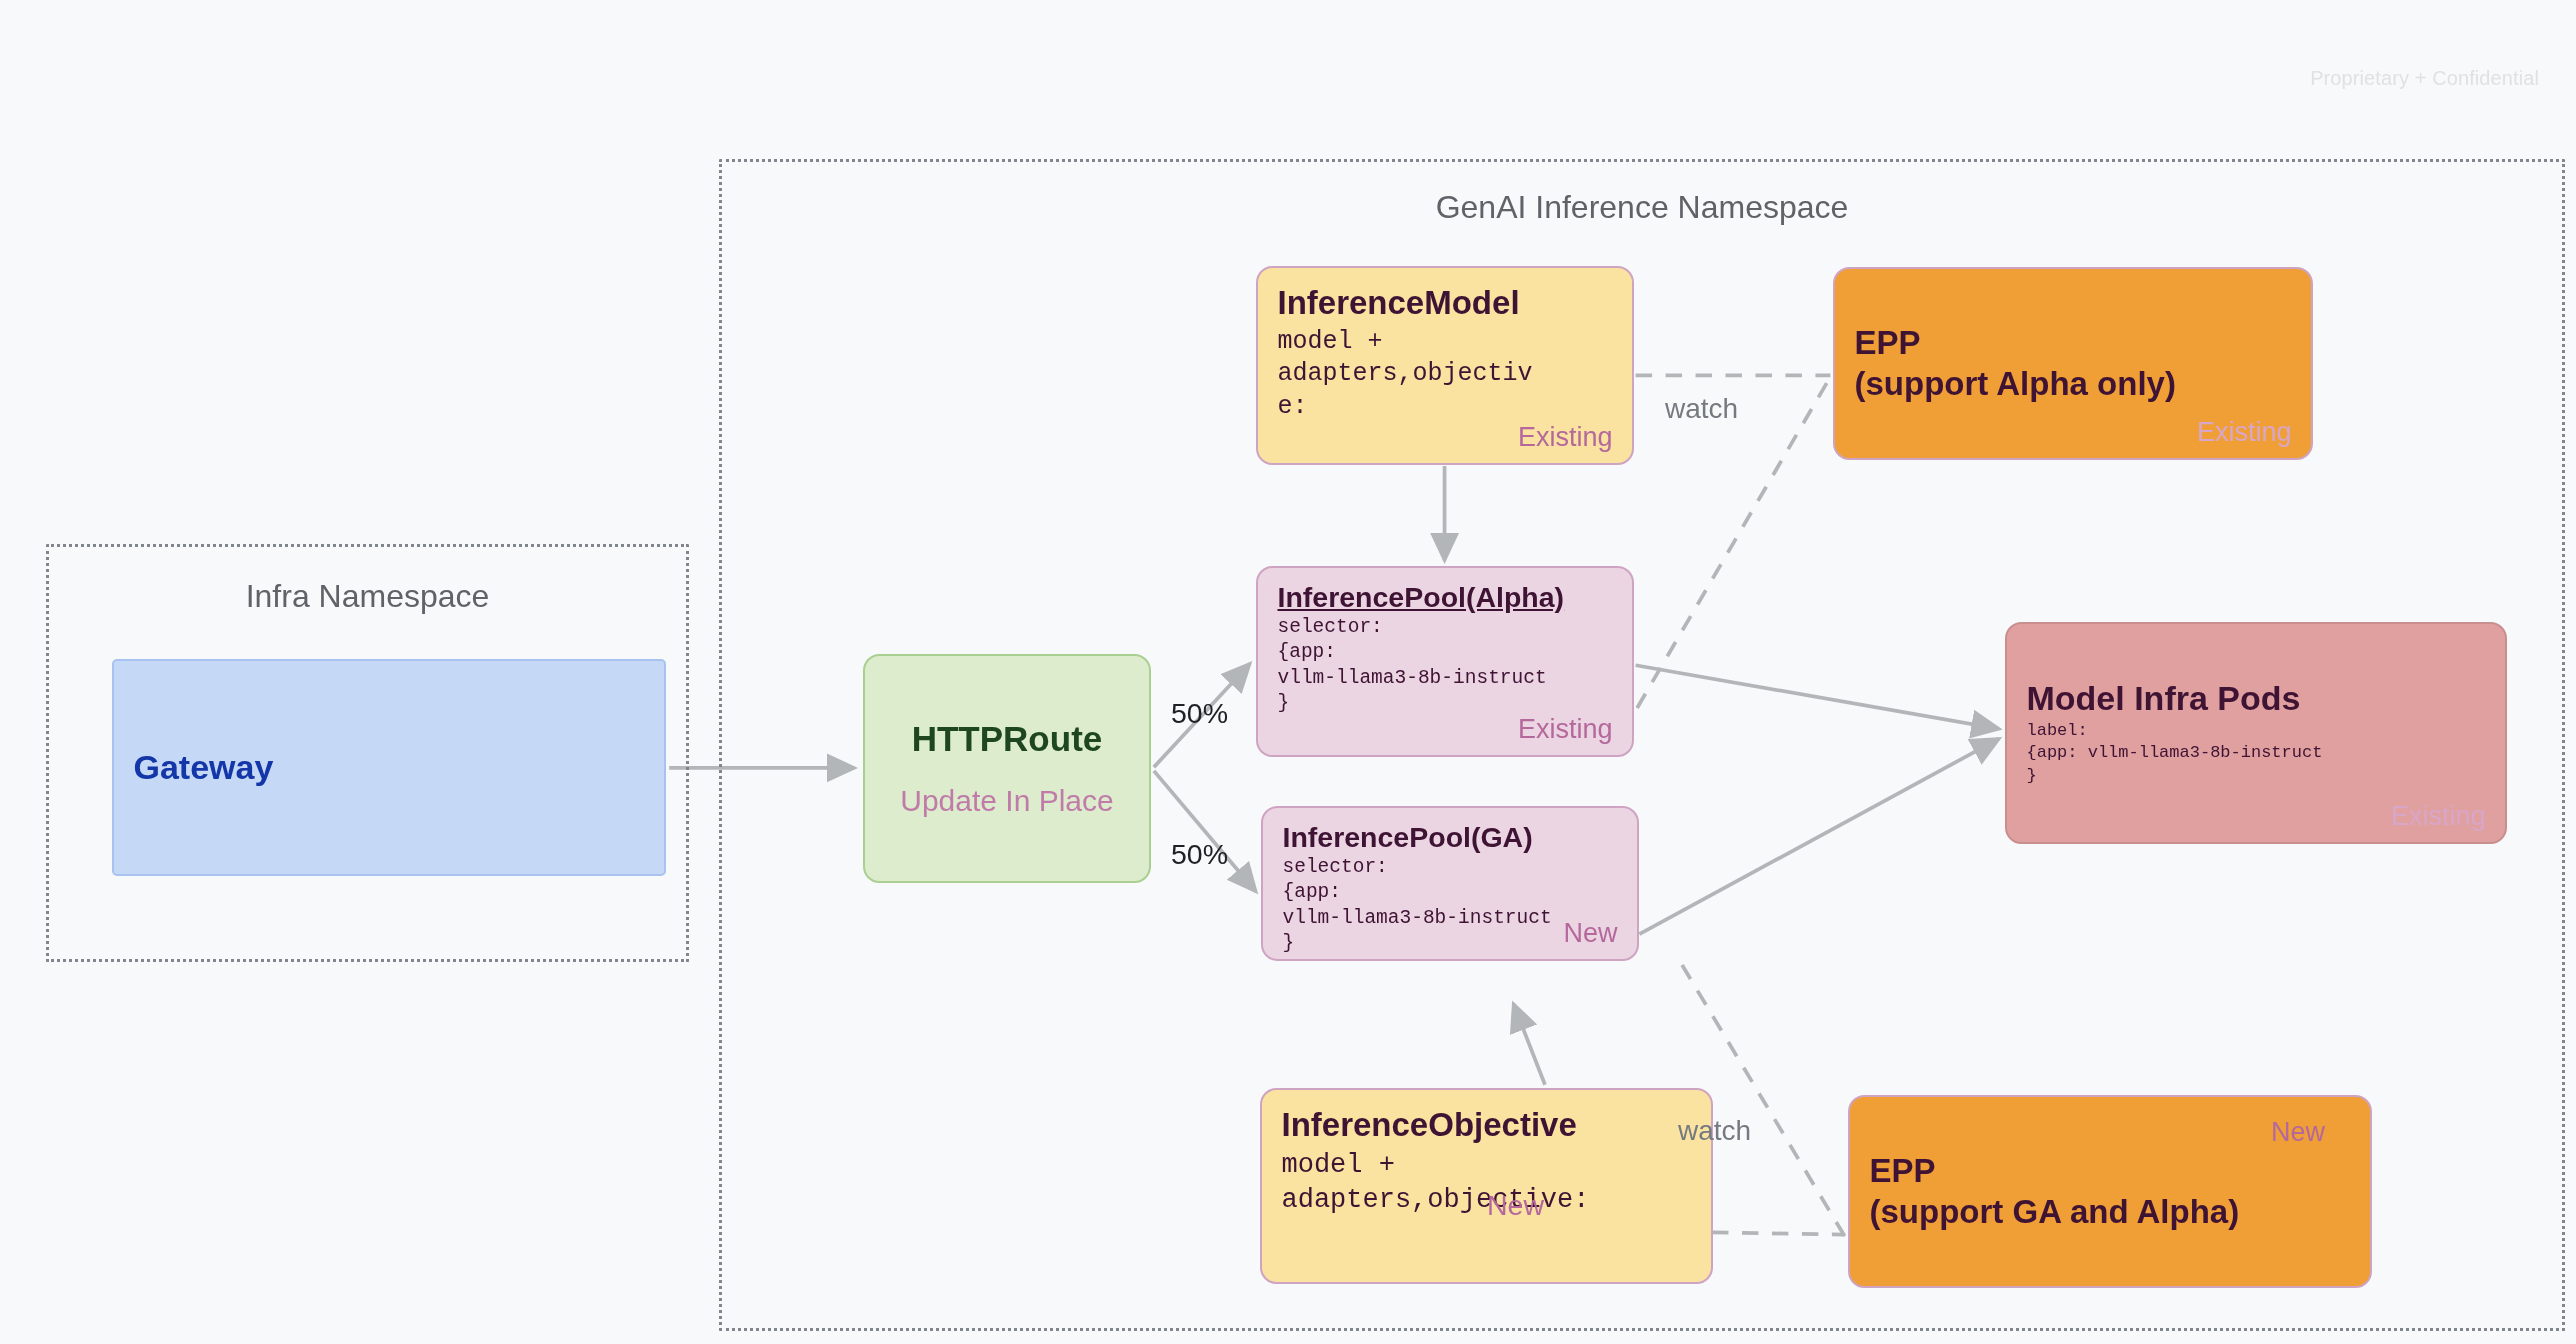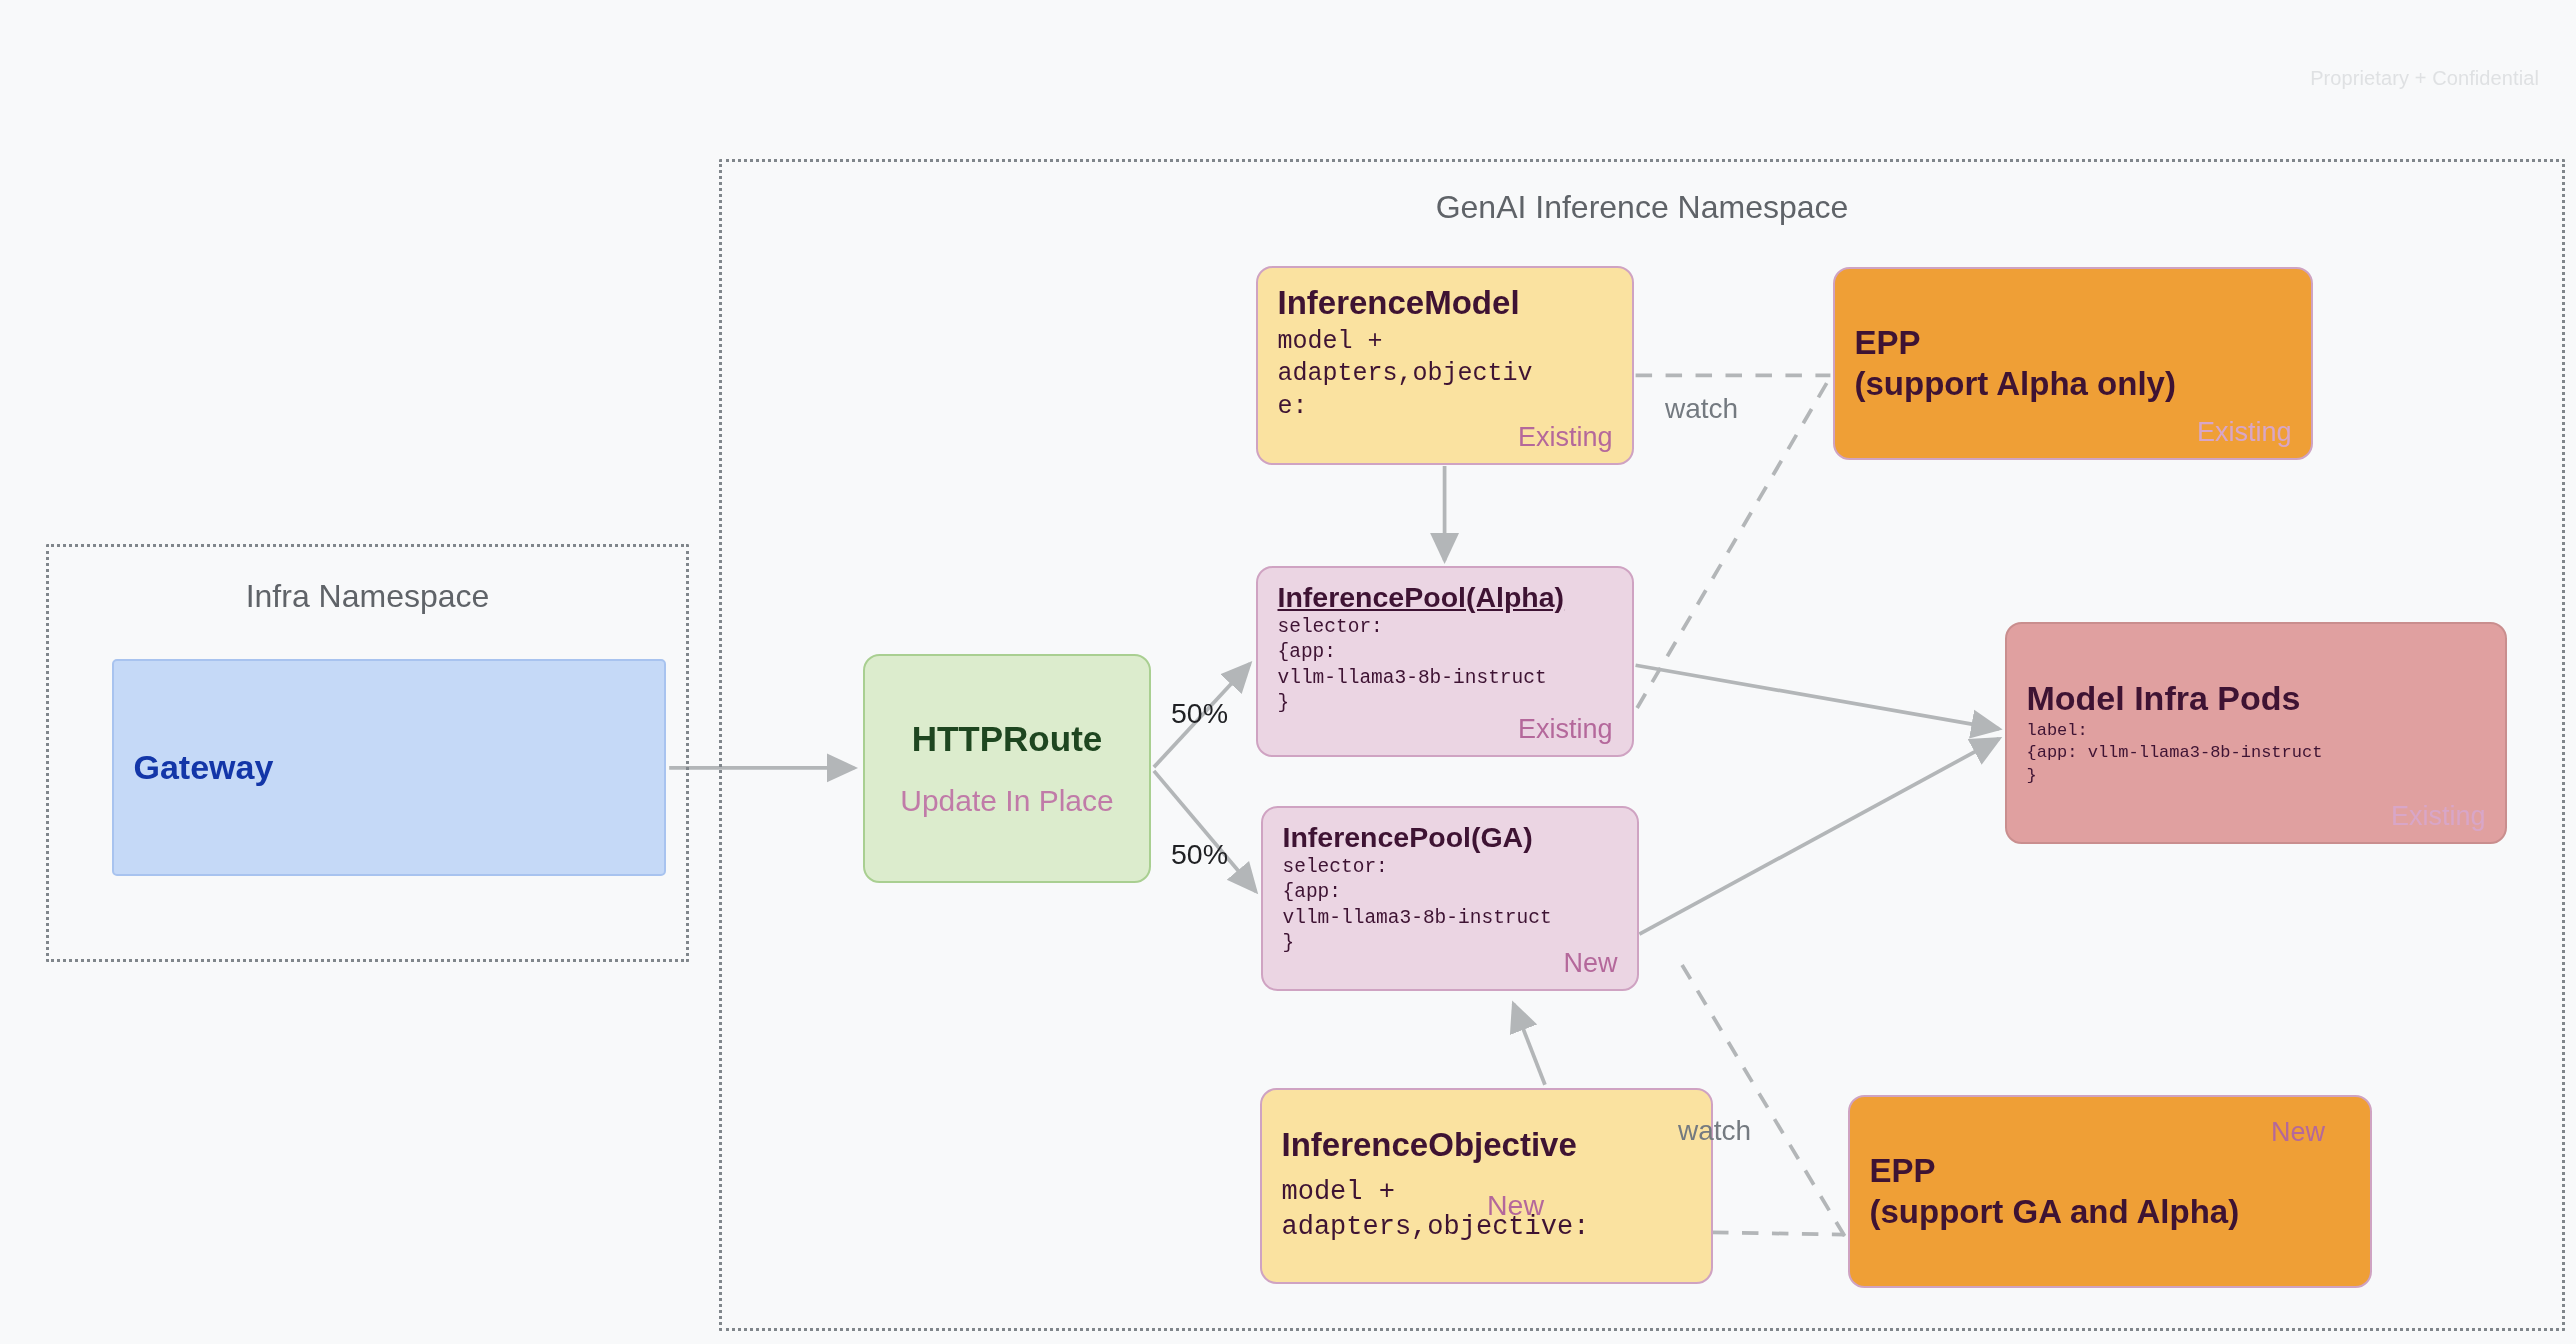--- a/index.html
+++ b/index.html
@@ -121,32 +121,31 @@
 
   #poolalpha {
     left: 1256px; top: 566px; width: 378px; height: 191px;
     background: #ebd5e3;
     padding-top: 13.5px;
   }
   #poolalpha .title { font-size: 28.5px; margin-bottom: 1.5px; text-decoration: underline; }
   #poolalpha .mono { font-size: 19.5px; }
 
   #poolga {
-    left: 1261px; top: 806px; width: 378px; height: 185px;
+    left: 1261px; top: 806px; width: 378px; height: 155px;
     background: #ebd5e3;
     padding-top: 13.5px;
   }
   #poolga .title { font-size: 28.5px; margin-bottom: 1.5px; }
   #poolga .mono { font-size: 19.5px; }
 
   #inferenceobjective {
     left: 1260px; top: 1088px; width: 453px; height: 196px;
     background: #fae2a0;
-    justify-content: center;
-    gap: 7px;
+    justify-content: flex-start;
   }
   #inferenceobjective .title { font-size: 33px; margin-bottom: 4.5px; }
   #inferenceobjective .mono { font-size: 27px; }
   #inferenceobjective .inline-tag {
     position: absolute;
     left: 225px; top: 99px;
     font-size: 28.5px; color: #b4689b;
   }
 
   #epp-alpha {

